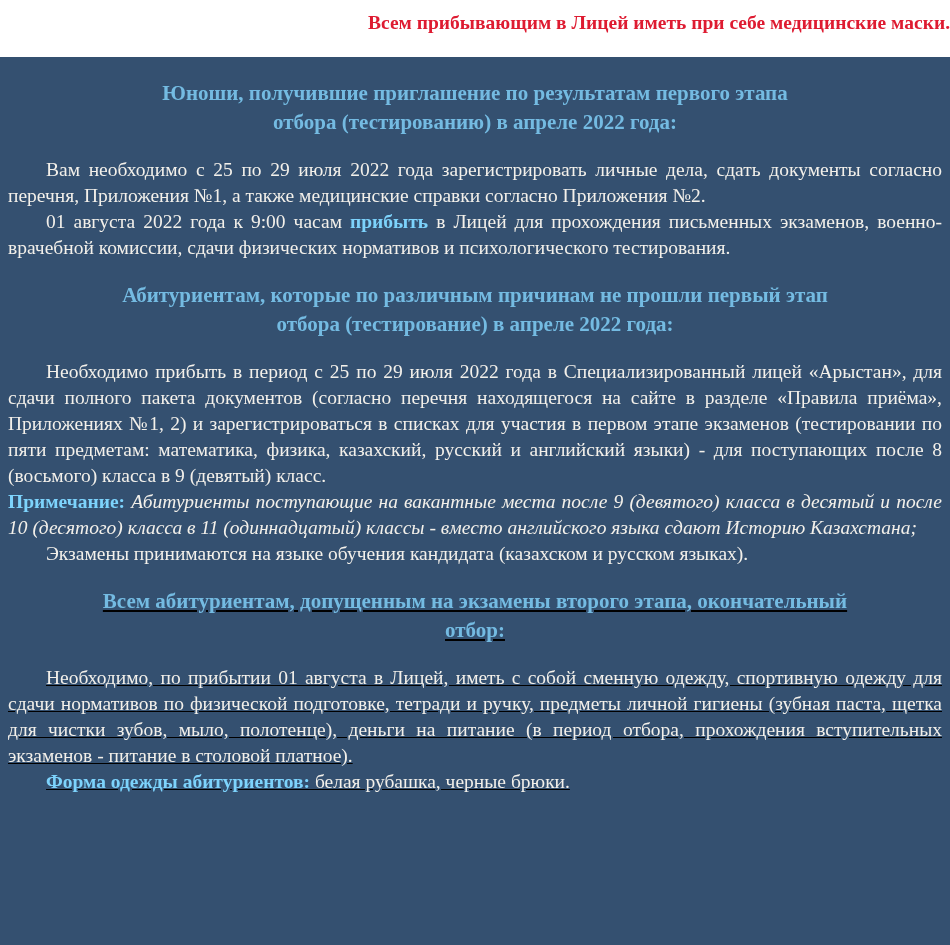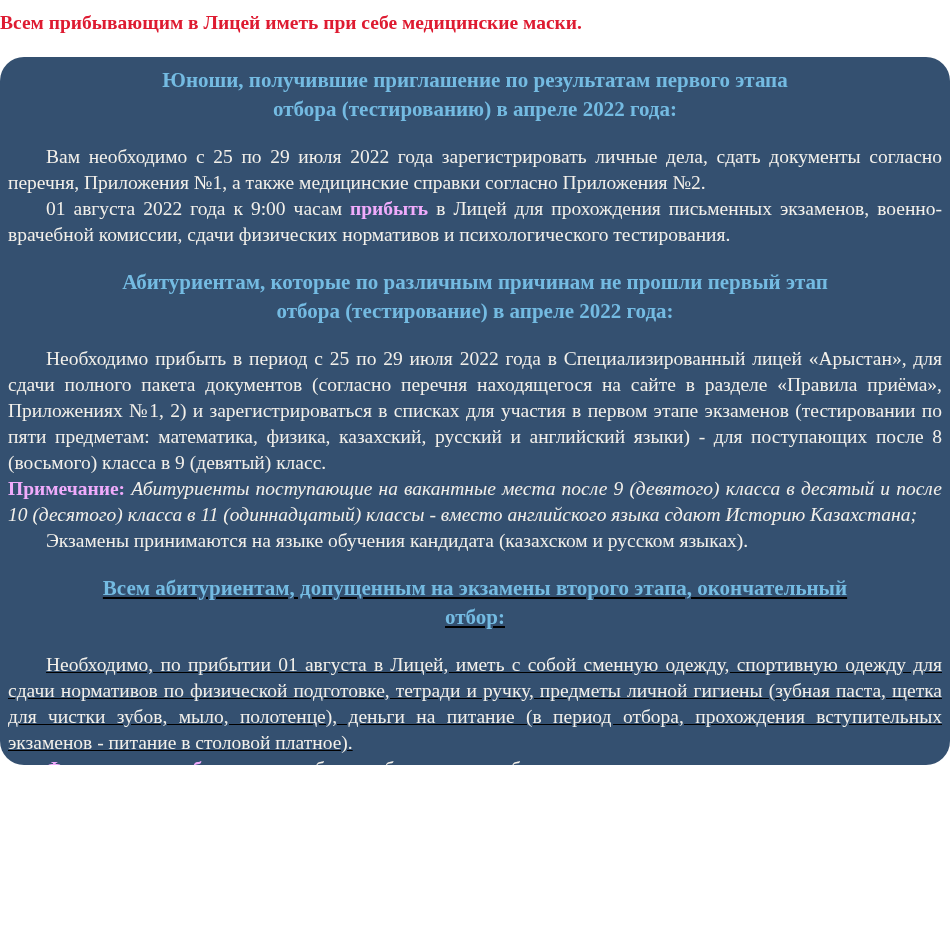--- a/index.html
+++ b/index.html
@@ -5,56 +5,55 @@
   * { margin: 0; padding: 0; box-sizing: border-box; }
   html, body {
     width: 950px; height: 945px;
     overflow: hidden;
     background: #ffffff;
     font-family: "Liberation Serif", "DejaVu Serif", serif;
   }
   .banner {
     width: 950px; height: 57px;
     background: #ffffff;
-    display: flex; align-items: center; justify-content: flex-start;
+    display: flex; align-items: center; justify-content: flex-end;
     padding-bottom: 12px;
   }
   .banner-text {
     color: #de1b31;
     font-weight: bold;
     font-size: 19.5px;
     text-align: center;
   }
   .panel {
-    width: 950px; height: 708px;
+    width: 950px; height: 888px;
     background: #345070;
-    padding: 9px 8px 6px 8px;
+    padding: 22px 8px 6px 8px;
     overflow: hidden;
-    border-radius: 24px;
   }
   .section { margin-bottom: 20px; }
   .section:last-child { margin-bottom: 10px; text-decoration: underline; }
   .heading {
     color: #74bbe2;
     font-weight: bold;
     font-size: 21px;
     line-height: 29px;
     text-align: center;
     white-space: pre-line;
     margin-bottom: 20px;
   }
   .para {
     color: #f3f0ea;
     font-size: 19.5px;
     line-height: 26px;
     text-align: justify;
   }
   .indent { text-indent: 38px; }
   .italic { font-style: italic; }
-  .accent { color: #f0abfc; font-weight: bold; }
+  .accent { color: #7dd3fc; font-weight: bold; }
 </style>
 </head>
 <body>
 
 <div class="banner">
   <div class="banner-text">Всем прибывающим в Лицей иметь при себе медицинские маски.</div>
 </div>
 
 <div class="panel">
 

